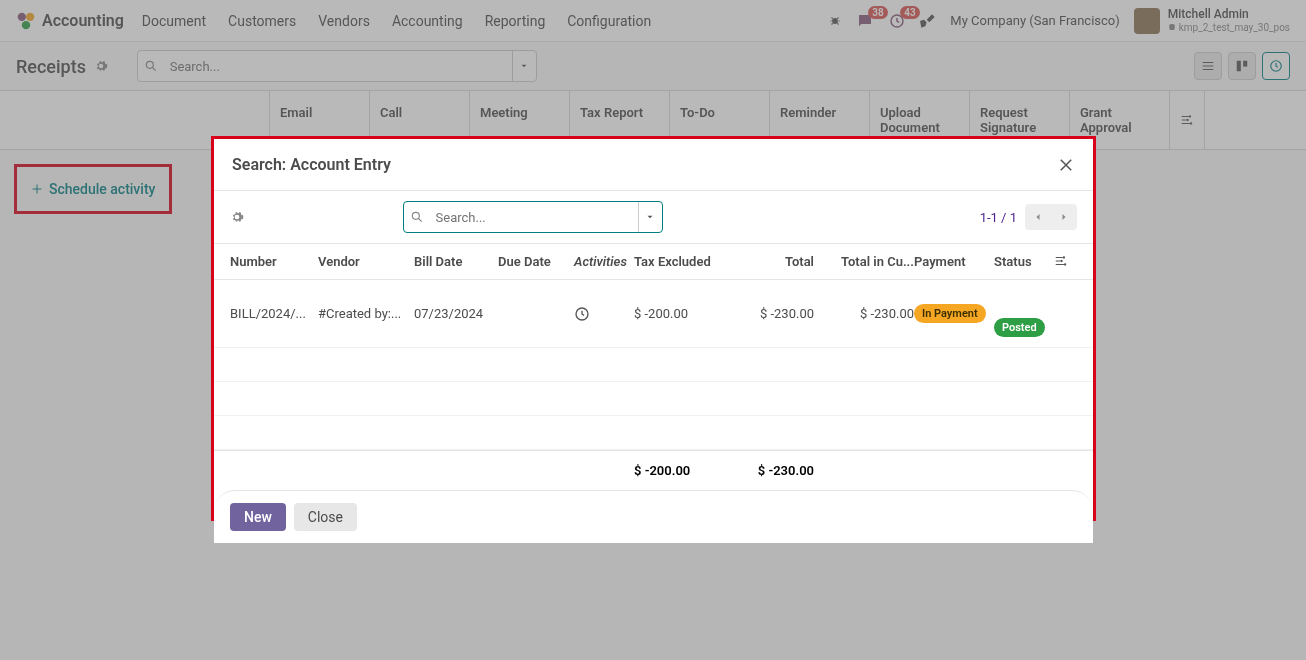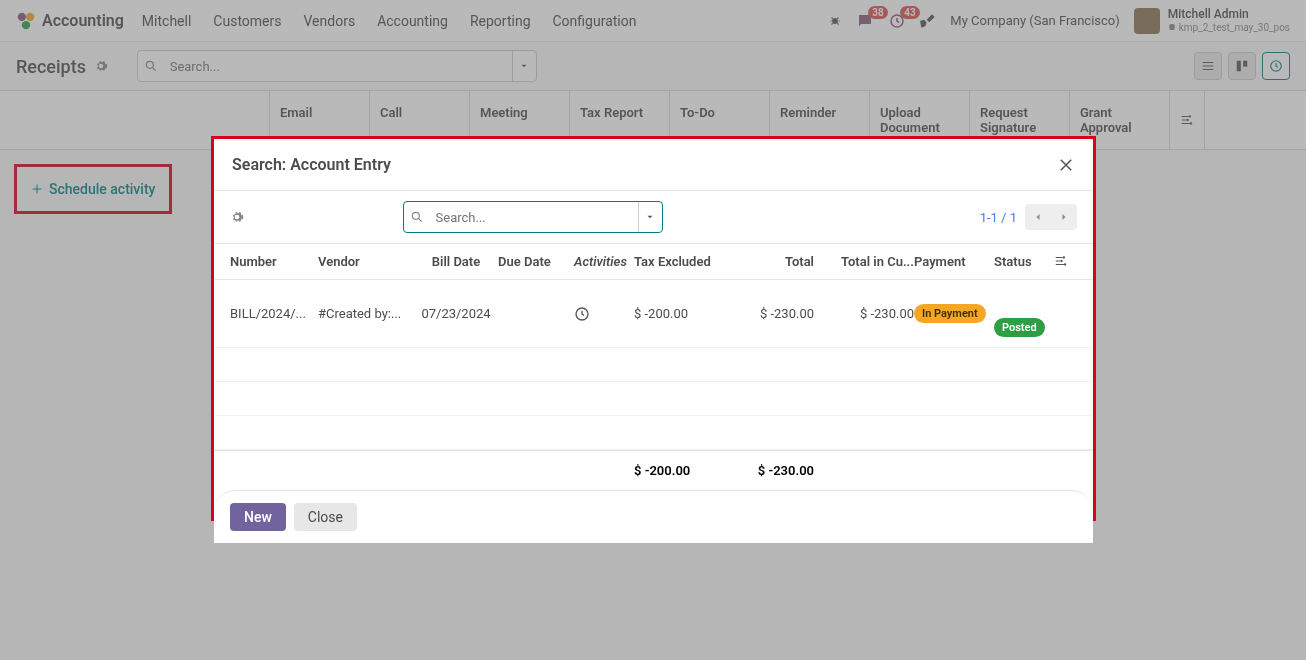--- a/index.html
+++ b/index.html
@@ -49,28 +49,28 @@
 .modal-wrap { position:absolute; left:214px; top:139px; width:879px; background:#fff; }
 .modal-highlight { border:3px solid #d9001c; position:absolute; left:211px; top:136px; width:885px; height:385px; pointer-events:none; }
 .modal-header { display:flex; align-items:center; padding:16px 18px; }
 .modal-title { font-size:16px; font-weight:600; color:#4c4c4c; }
 .modal-close { margin-left:auto; cursor:pointer; }
 
 .modal-toolbar { border-top:1px solid #e5e5e5; padding:10px 16px; display:flex; align-items:center; }
 .modal-search { margin-left:auto; margin-right:auto; }
 .modal-search-box { display:flex; align-items:center; border:1px solid #017e84; border-radius:4px; width:260px; height:32px; }
 .modal-search-box .search-dd { border-left:1px solid #ccc; }
-.pager { margin-left:auto; display:flex; align-items:center; gap:8px; font-size:13px; color:#3b82f6; }
+.pager { margin-left:auto; display:flex; align-items:center; gap:8px; font-size:13px; color:#4c1d95; }
 .pager-btns { display:flex; background:#eee; border-radius:4px; }
 .pager-btn { width:26px; height:26px; display:flex; align-items:center; justify-content:center; cursor:pointer; }
 
 .modal-table-head { display:flex; border-top:1px solid #e5e5e5; border-bottom:1px solid #e5e5e5; padding:10px 16px; font-size:13px; font-weight:600; color:#4c4c4c; }
 .mt-col-number   { flex:0 0 88px; }
 .mt-col-vendor   { flex:0 0 96px; }
-.mt-col-billdate { flex:0 0 84px;text-align:center; }
+.mt-col-billdate { flex:0 0 84px; }
 .mt-col-duedate  { flex:0 0 76px; }
 .mt-col-activities { flex:0 0 60px;font-style:italic; }
 .mt-col-taxex    { flex:0 0 90px; }
 .mt-col-total    { flex:0 0 90px; text-align:right; }
 .mt-col-totalcu  { flex:0 0 100px; text-align:right; }
 .mt-col-payment  { flex:0 0 80px; }
 .mt-col-status   { flex:0 0 60px; }
 .mt-col-adj      { flex:0 0 20px; text-align:right; }
 
 .modal-row { display:flex; padding:10px 16px; font-size:13px; color:#4c4c4c; border-bottom:1px solid #f0f0f0; align-items:center; min-height:36px; }
@@ -93,21 +93,21 @@
 
 <div class="topnav">
   <div class="logo-wrap">
     <svg class="logo-svg" viewBox="0 0 24 24">
         <circle cx="7" cy="7" r="5" fill="#875a7b"></circle>
         <circle cx="17" cy="7" r="5" fill="#f5a623"></circle>
         <circle cx="12" cy="17" r="5" fill="#2e9e44"></circle>
       </svg>
     <span class="app-name">Accounting</span>
   </div>
-  <span class="nav-link">Mitchell</span>
+  <span class="nav-link">Document</span>
   <span class="nav-link">Customers</span>
   <span class="nav-link">Vendors</span>
   <span class="nav-link">Accounting</span>
   <span class="nav-link">Reporting</span>
   <span class="nav-link">Configuration</span>
 
   <div class="topnav-right">
     <span class="icon-btn">
         <svg width="14" height="14" viewBox="0 0 24 24" fill="#555">
           <circle cx="12" cy="12" r="5"></circle>

